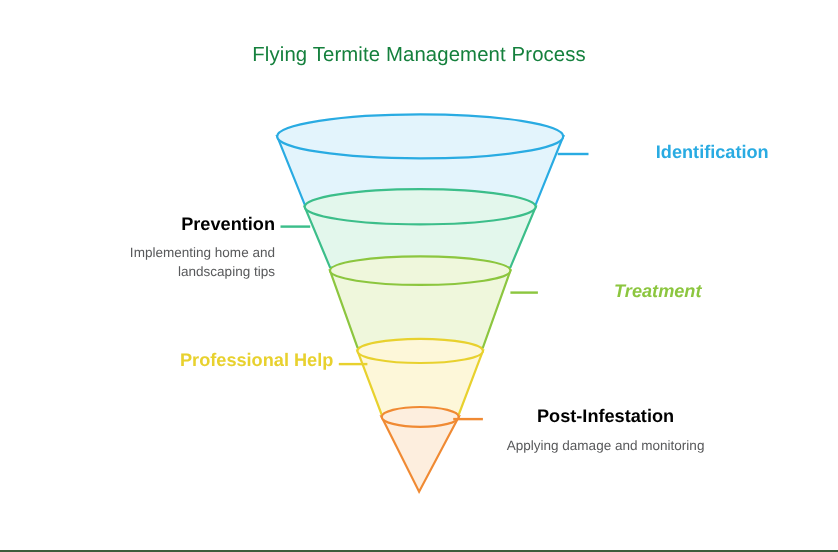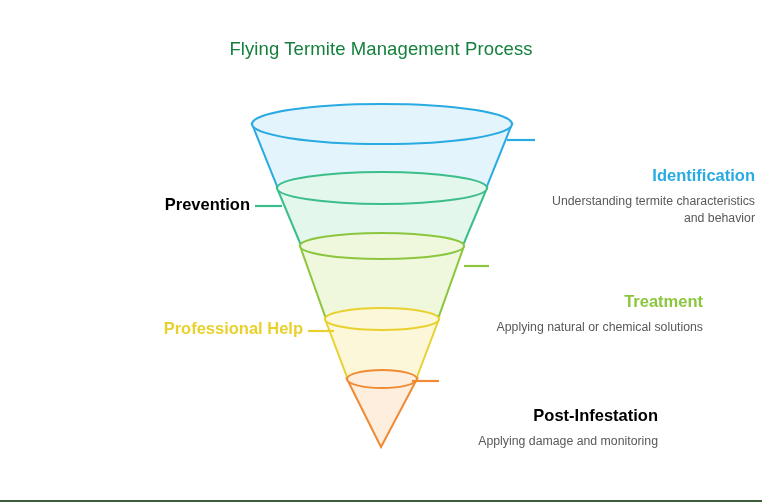--- a/index.html
+++ b/index.html
@@ -42,26 +42,26 @@
     line-height: 1.2;
     white-space: nowrap;
   }
   .label-desc {
     font-size: 12.3px;
     color: #58595b;
     line-height: 1.42;
     margin-top: 7px;
   }
   .align-right { text-align: right; }
-  .align-left  { text-align: right; margin-top: 36px; }
+  .align-left  { text-align: center; }
 
   
   #grp-identification   { left: 540px; top: 130px; width: 215px; }
   #grp-prevention       { left:  85px; top: 195px; width: 165px; }
-  #grp-treatment        { left: 493px; top: 256px; width: 210px; }
+  #grp-treatment        { left: 493px; top: 256px; width: 210px; font-style: italic; }
   #grp-professional     { left: 120px; top: 319px; width: 183px; }
   #grp-postinfestation  { left: 443px; top: 370px; width: 215px; }
 
   svg { display: block; }
 </style>
 </head>
 <body>
 
 <div class="page-title">Flying Termite Management Process</div>
 
@@ -94,30 +94,29 @@
 
   <line x1="507" y1="140" x2="535" y2="140" stroke="#29abe2" stroke-width="2.2"></line>
   <line x1="255" y1="206" x2="282" y2="206" stroke="#3cbe8a" stroke-width="2.2"></line>
   <line x1="464" y1="266" x2="489" y2="266" stroke="#8cc63f" stroke-width="2.2"></line>
   <line x1="308" y1="331" x2="334" y2="331" stroke="#e8d12e" stroke-width="2.2"></line>
   <line x1="412" y1="381" x2="439" y2="381" stroke="#f08a33" stroke-width="2.2"></line>
 </svg>
 
 <div class="label-group align-left" id="grp-identification">
   <div class="label-title" style="color:#29abe2">Identification</div>
-  <div class="label-desc">Understanding termite characteristics and behavior</div>
 </div>
 
 <div class="label-group align-right" id="grp-prevention">
   <div class="label-title" style="color:#000000">Prevention</div>
+  <div class="label-desc">Implementing home and landscaping tips</div>
 </div>
 
 <div class="label-group align-left" id="grp-treatment">
   <div class="label-title" style="color:#8cc63f">Treatment</div>
-  <div class="label-desc">Applying natural or chemical solutions</div>
 </div>
 
 <div class="label-group align-right" id="grp-professional">
   <div class="label-title" style="color:#e8d12e">Professional Help</div>
 </div>
 
 <div class="label-group align-left" id="grp-postinfestation">
   <div class="label-title" style="color:#000000">Post-Infestation</div>
   <div class="label-desc">Applying damage and monitoring</div>
 </div>

